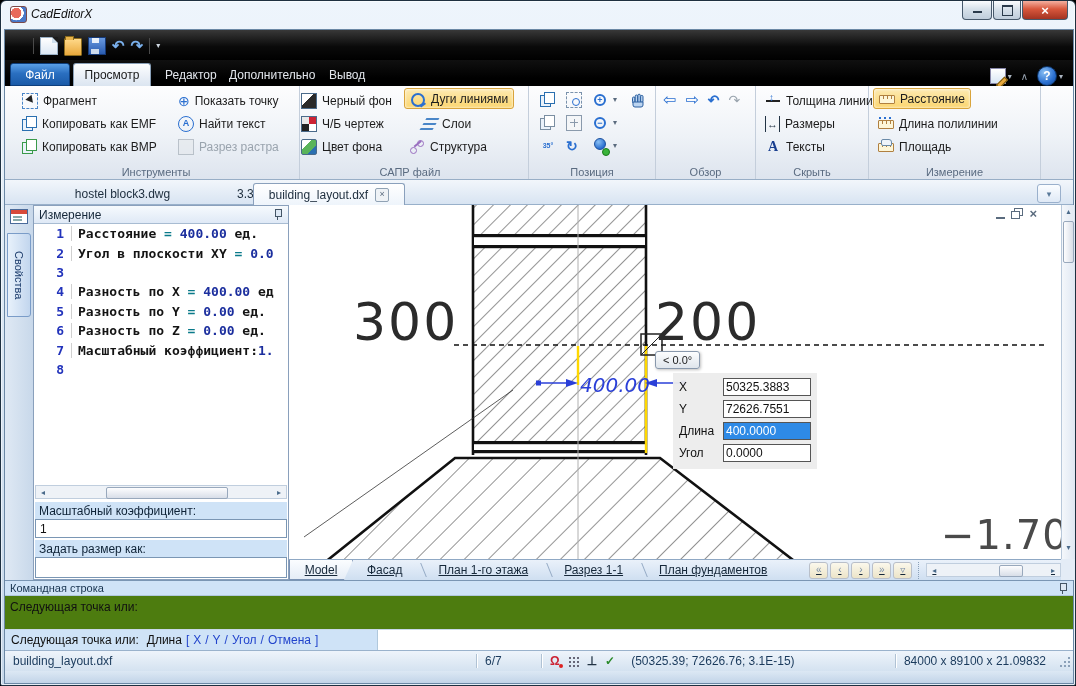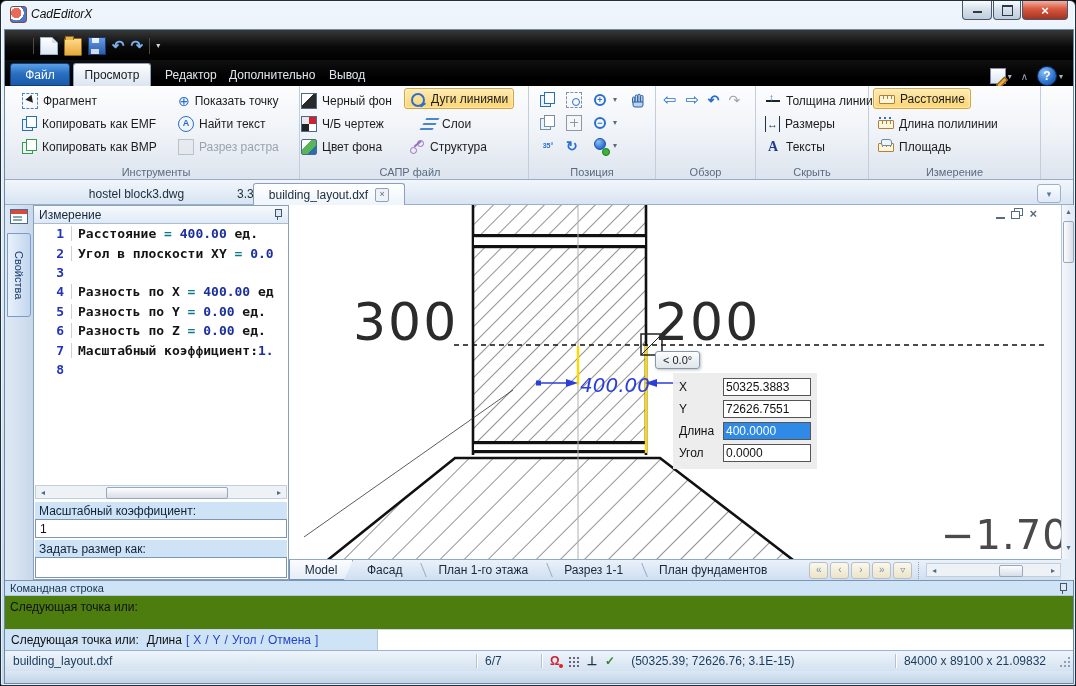--- a/index.html
+++ b/index.html
@@ -145,21 +145,21 @@
   
   .angbadge{position:absolute;left:366px;top:146px;padding:2px 7px;background:linear-gradient(#fcfdfe,#dfe5ec);
     border:1px solid #8898ac;border-radius:3px;font-size:11px;color:#1a1a1a;box-shadow:1px 1px 3px rgba(0,0,0,.25);z-index:6;}
   .tippanel{position:absolute;left:384px;top:168px;width:134px;background:rgba(236,236,236,.95);padding:4px 4px 4px 6px;z-index:6;}
   .tiprow{display:flex;align-items:center;height:19px;margin-bottom:3px;font-size:12px;color:#111;}
   .tiplbl{width:44px;flex:none;}
   .tipval{width:82px;height:16px;background:#fff;border:1px solid #555;font-size:12px;padding:0 2px;line-height:16px;color:#111;overflow:hidden;}
   .tipval.sel{background:#2e8ae6;color:#fff;}
   
   .laybar{position:absolute;left:0;top:354px;width:772px;height:21px;background:linear-gradient(#eaf1fa,#cfdff1);
-    border-top:1px solid #8fa8c4;box-sizing:border-box;display:flex;align-items:center;font-size:12px;color:#16283a;}
+    border-top:1px solid #8fa8c4;box-sizing:border-box;display:flex;align-items:center;font-size:12px;color:#16283a;text-decoration:underline;}
   .mtab{width:64px;height:20px;background:linear-gradient(#fbfdff,#e4ecf6);clip-path:polygon(0 0,100% 0,calc(100% - 9px) 100%,0 100%);
     box-shadow:inset 1px 0 #7a92b4,inset 0 -1px #7a92b4,inset -1px 0 #7a92b4;display:flex;align-items:center;justify-content:center;flex:none;}
   .ltab{padding:0 14px;white-space:nowrap;}
   .sl{width:7px;height:14px;border-right:1px solid #94aac4;transform:skewX(22deg);flex:none;}
   .navbtns{display:flex;gap:2px;margin-left:28px;}
   .nbtn{width:17px;height:15px;border:1px solid #b9bfc9;border-radius:3px;background:linear-gradient(#fbf8ec,#ece4c8);
     color:#7a8ea8;font-size:10px;line-height:13px;text-align:center;}
   .dotsep{width:4px;height:17px;border-left:1px dotted #8aa0b8;margin-left:6px;}
   .lhscroll{position:relative;margin-left:4px;width:176px;height:14px;background:#eef2f7;border:1px solid #c0cede;box-sizing:border-box;display:flex;align-items:center;}
   .lhthumb{position:absolute;left:72px;width:22px;top:1px;height:10px;background:linear-gradient(#fdfdfe,#d8dee8);border:1px solid #98a8bc;border-radius:2px;}
@@ -387,21 +387,21 @@
           </div>
         <div class="ritem" style="left:4px;top:50px">
           <span class="ico"><span class="i-ruler area" style="display:inline-block;position:relative"></span></span>
           <span>Площадь</span>
           </div>
         <div class="glabel">Измерение</div>
       </div>
     </div>
 
     <div class="doctabs">
-      <div class="dtab" style="left:44px;width:175px">hostel block3.dwg</div>
+      <div class="dtab" style="left:30px;width:175px">hostel block3.dwg</div>
       <div class="dtab" style="left:210px;width:110px">3.35.055.stp</div>
       <div class="dtab active" style="left:248px;width:152px">
         <span>building_layout.dxf</span>
         <span class="closebox">×</span>
       </div>
       <div class="chevbtn">
           <span>▾</span>
         </div>
     </div>
 

